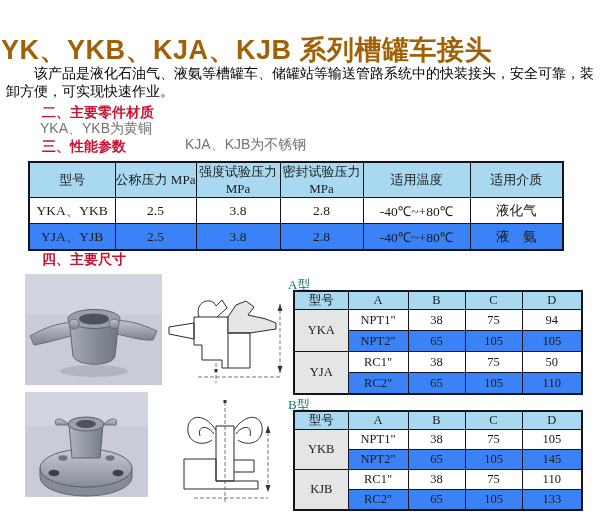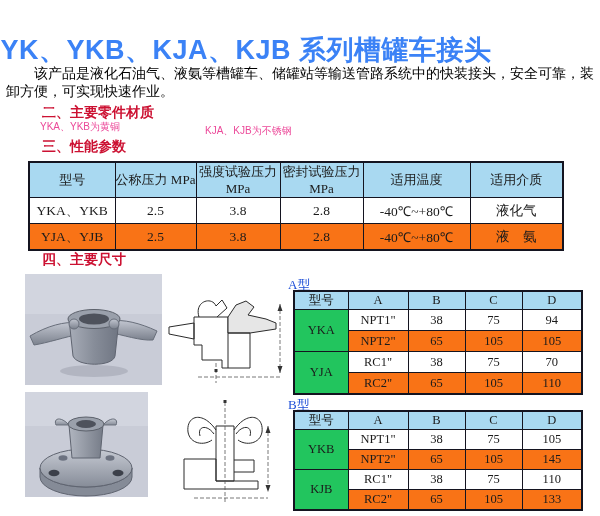--- a/index.html
+++ b/index.html
@@ -2,66 +2,66 @@
 <html><head>
 <meta charset="utf-8">
 <style>
   html,body{margin:0;padding:0;background:#ffffff;}
   .page{
     position:relative;width:600px;height:516px;background:#ffffff;
     overflow:hidden;font-family:"Liberation Sans",sans-serif;color:#1b1b1b;
   }
   .abs{position:absolute;}
   .title{
-    top:14px;left:0;width:492px;text-align:center;
-    font-size:27px;font-weight:bold;color:#3b82f6;letter-spacing:.5px;white-space:nowrap;
+    top:14px;left:0;width:492px;text-align:right;
+    font-size:27px;font-weight:bold;color:#a16207;letter-spacing:.5px;white-space:nowrap;
   }
   .sechead{
     font-size:14px;font-weight:bold;color:#cc1132;white-space:nowrap;
   }
   .bodytext{
     left:6px;top:65px;width:588px;font-size:14px;line-height:17.5px;
     text-indent:2em;color:#000000;margin:0;
   }
-  .matline{font-size:10px;color:#ec4899;white-space:nowrap;}
+  .matline{font-size:14px;color:#737373;white-space:nowrap;}
 
   table{border-collapse:collapse;table-layout:fixed;background:#fff;border-radius:20px;}
   table, .perf, .dim{border:2px solid #141420;}
   th,td{border:1px solid #141420;text-align:center;vertical-align:middle;padding:0;}
   th{background:#a9d9f1;font-weight:normal;}
-  tr.yellow td{background:#f97316;}
-  td.model{background:#22c55e;}
+  tr.yellow td{background:#3b82f6;}
+  td.model{background:#e5e5e5;}
 
   .perf{left:28px;top:161px;width:534px;font-family:"Liberation Serif",serif;font-size:13.5px;}
   .perf th{height:24px;font-size:13px;}
   .perf th.sm{font-size:13px;}
   .perf td{height:25px;}
 
-  .dimlabel{font-family:"Liberation Serif",serif;font-size:13px;color:#1d4ed8;white-space:nowrap;}
+  .dimlabel{font-family:"Liberation Serif",serif;font-size:13px;color:#0f766e;white-space:nowrap;}
   .dim{width:288px;font-family:"Liberation Serif",serif;font-size:12.5px;}
   .dim th{height:17px;font-size:12.5px;}
   .dim.a td{height:20px;}
   .dim.b td{height:19px;}
 
   .photo,.drawing{display:block;}
 </style>
 </head>
 <body>
 
 <div class="page">
 
   <h1 class="abs title">YK、YKB、KJA、KJB 系列槽罐车接头</h1>
 
 
   <p class="abs bodytext">该产品是液化石油气、液氨等槽罐车、储罐站等输送管路系统中的快装接头，安全可靠，装卸方便，可实现快速作业。</p>
 
   <div class="abs sechead" style="left:42px;top:104px;text-align:right;">二、主要零件材质</div>
 
   <div class="abs matline" style="left:40px;top:120px;">YKA、YKB为黄铜</div>
-  <div class="abs matline" style="left:185px;top:124px;margin-left:20px;">KJA、KJB为不锈钢</div>
+  <div class="abs matline" style="left:185px;top:136px;">KJA、KJB为不锈钢</div>
 
   <div class="abs sechead" style="left:42px;top:138px;">三、性能参数</div>
 
   <table class="abs perf">
     <colgroup>
       <col style="width:86px">
         <col style="width:81px">
         <col style="width:84px">
       <col style="width:83px">
         <col style="width:107px">
@@ -174,21 +174,21 @@
         <td>NPT2"</td>
         <td>65</td>
         <td>105</td>
         <td>105</td>
       </tr>
       <tr>
         <td class="model" rowspan="2">YJA</td>
         <td>RC1"</td>
         <td>38</td>
         <td>75</td>
-        <td>70</td>
+        <td>50</td>
       </tr>
       <tr class="yellow">
         <td>RC2"</td>
         <td>65</td>
         <td>105</td>
         <td>110</td>
       </tr>
     </tbody>
   </table>
 

